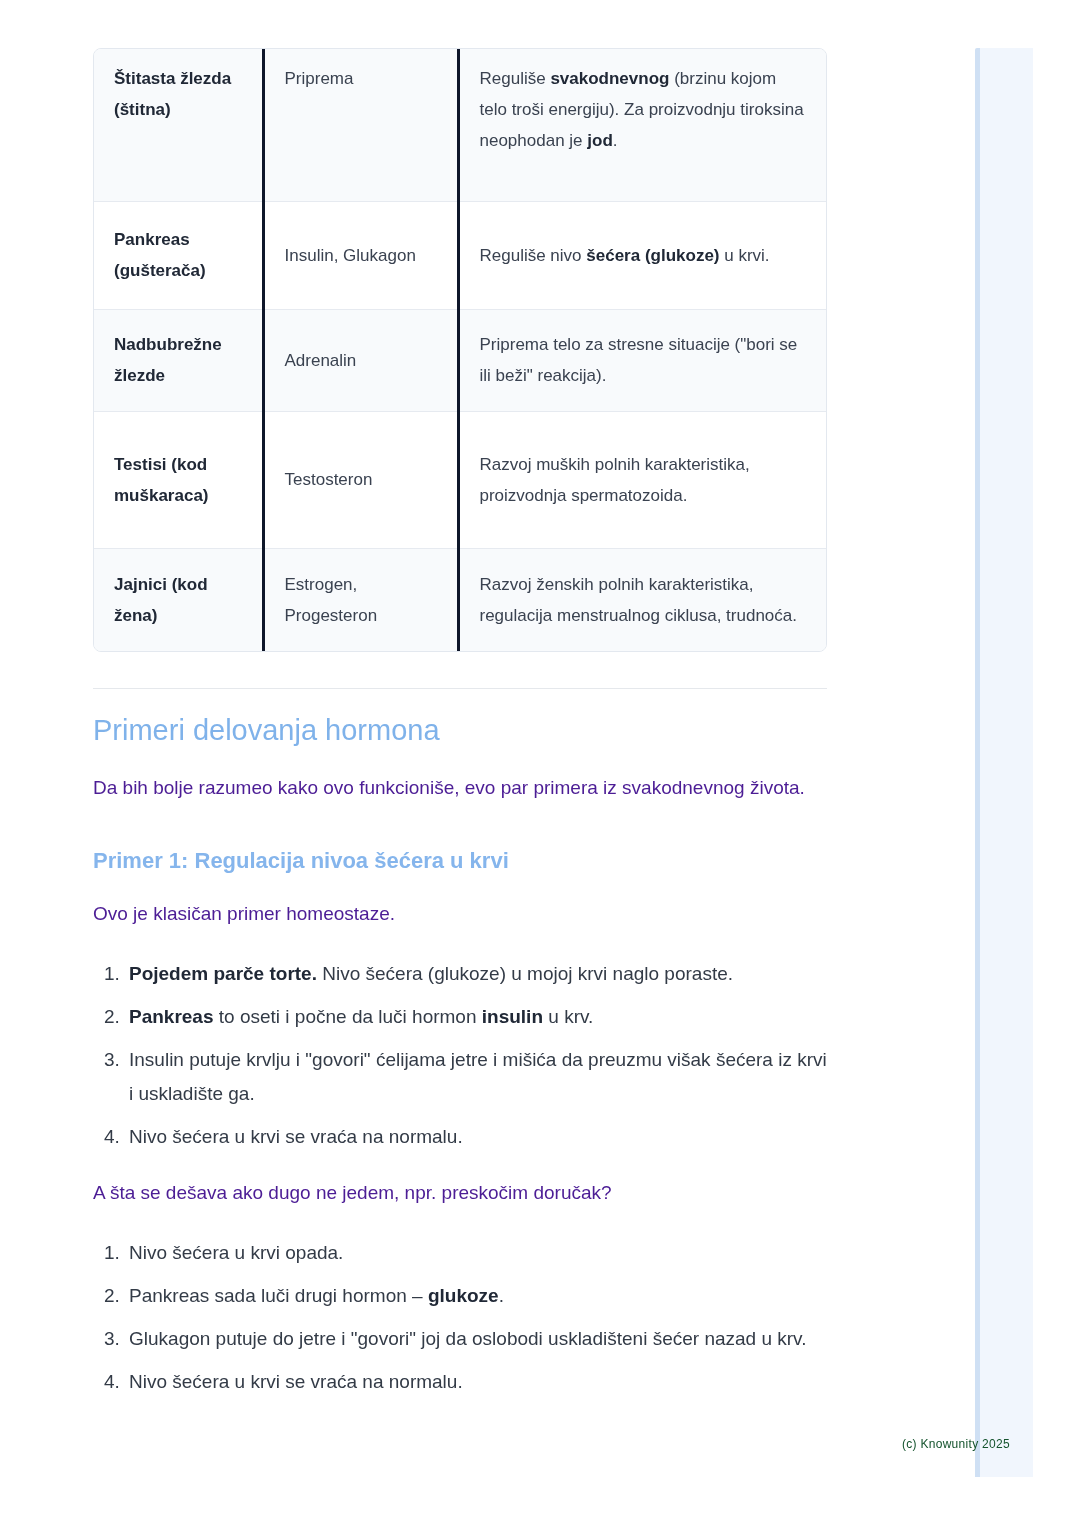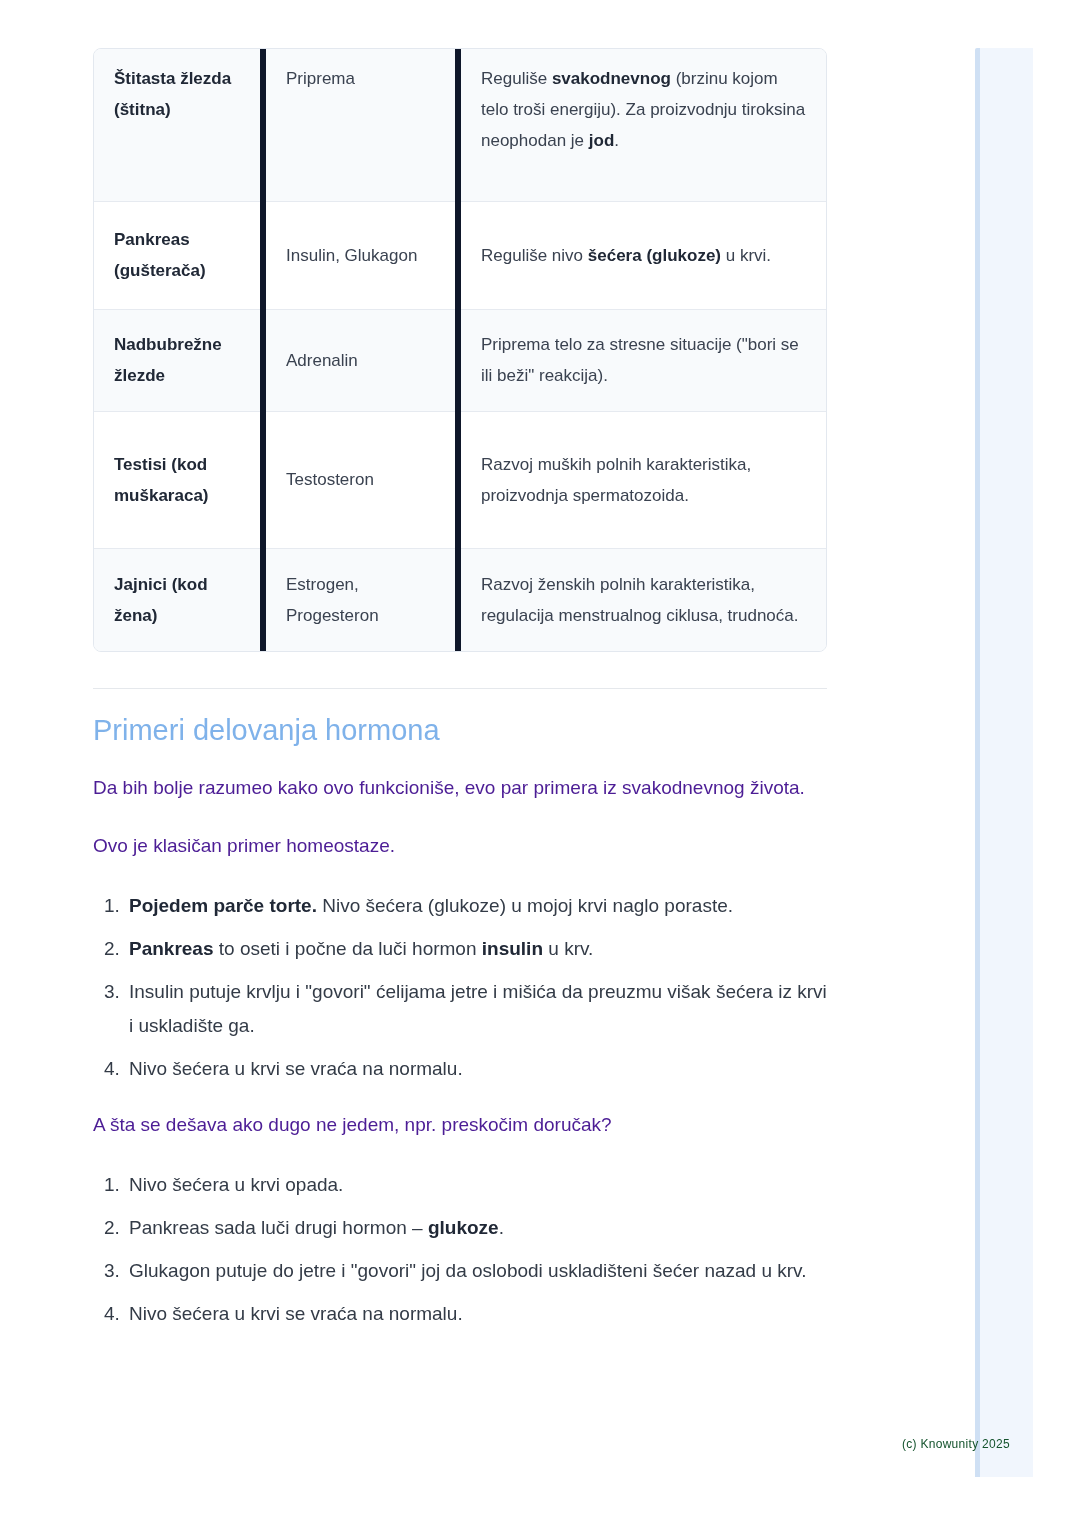--- a/index.html
+++ b/index.html
@@ -39,21 +39,21 @@
     font-size:17px;
     line-height:31px;
   }
   col.c1{width:169px;}
   col.c2{width:195px;}
   col.c3{width:368px;}
   td{
     padding:14px 20px;
     vertical-align:middle;
     border-top:1px solid #e6eaf0;
-    border-right:6px solid #0f172a;
+    border-right:3px solid #0f172a;
     color:#3a4250;
   }
   td:last-child{border-right:none;}
   tr:first-child td{border-top:none;vertical-align:top;}
   tr:nth-child(odd) td{background:#f8fafc;}
   tr:nth-child(1){height:152px;}
   tr:nth-child(2){height:108px;}
   tr:nth-child(3){height:102px;}
   tr:nth-child(4){height:137px;}
   tr:nth-child(5){height:103px;}
@@ -152,20 +152,21 @@
         </tbody>
       </table>
     </div>
 
     <hr class="divider">
 
     <h2>Primeri delovanja hormona</h2>
 
     <p class="body justify">Da bih bolje razumeo kako ovo funkcioniše, evo par primera iz svakodnevnog života.</p>
 
+    <h3>Primer 1: Regulacija nivoa šećera u krvi</h3>
 
     <p class="body">Ovo je klasičan primer homeostaze.</p>
 
     <ol>
       <li><b>Pojedem parče torte.</b> Nivo šećera (glukoze) u mojoj krvi naglo poraste.</li>
       <li><b>Pankreas</b> to oseti i počne da luči hormon <b>insulin</b> u krv.</li>
       <li>Insulin putuje krvlju i "govori" ćelijama jetre i mišića da preuzmu višak šećera iz krvi i uskladište ga.</li>
       <li>Nivo šećera u krvi se vraća na normalu.</li>
     </ol>
 

